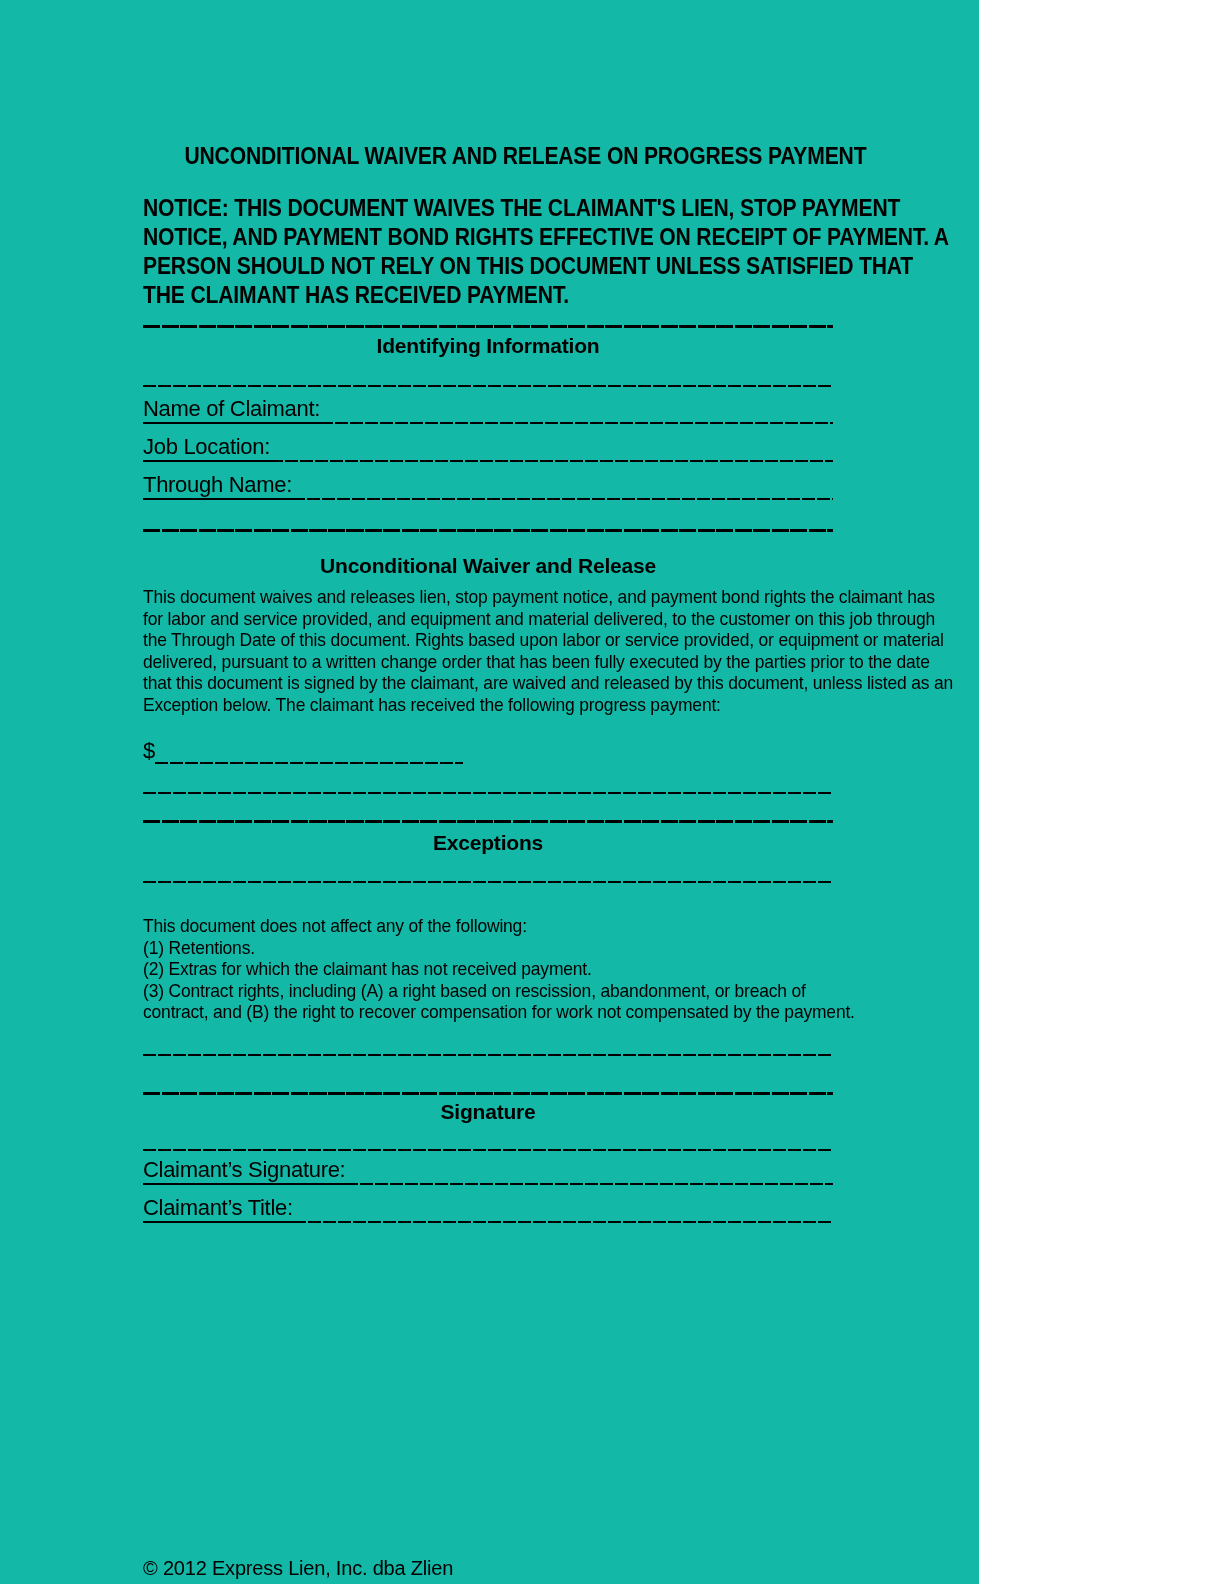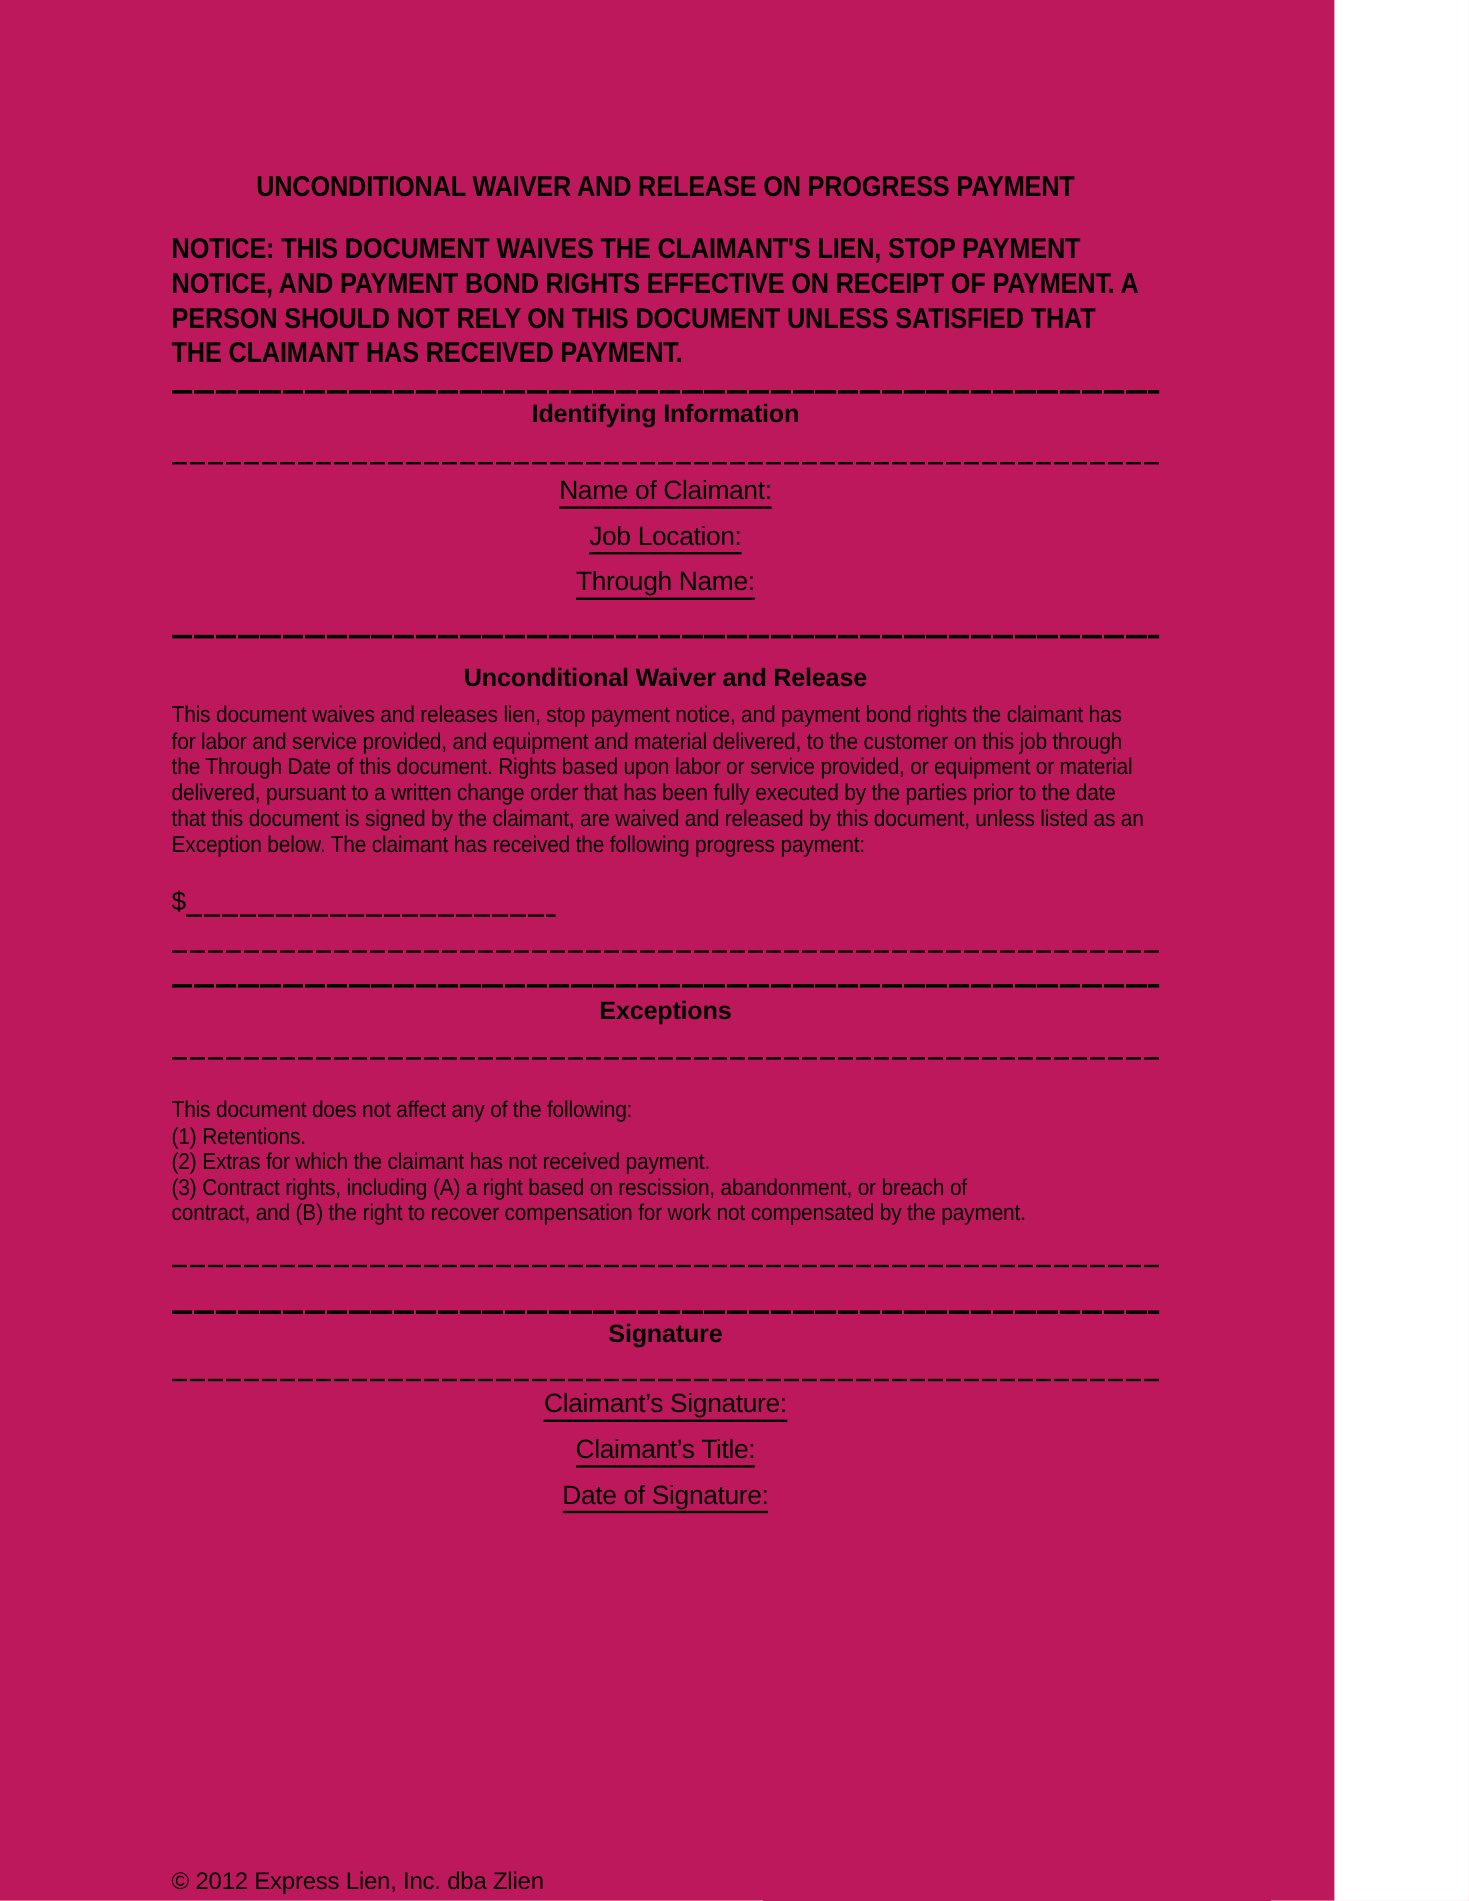--- a/index.html
+++ b/index.html
@@ -4,22 +4,22 @@
 <style>
   * { margin: 0; padding: 0; box-sizing: border-box; }
   html, body { background: #ffffff; }
   body {
     width: 1224px; height: 1584px;
     font-family: "Liberation Sans", sans-serif;
     color: #000000;
   }
   .page {
     position: relative;
-    width: 1112px; height: 1584px;
-    background: #be185d;
+    width: 979px; height: 1584px;
+    background: #14b8a6;
     padding: 0 146px 0 143px;
     overflow: hidden;
   }
   .doc-title {
     margin-top: 143px;
     text-align: center;
     font-size: 24px; font-weight: bold; line-height: 26px;
     transform: scaleX(0.88); transform-origin: 50% 50%;
     white-space: nowrap;
     letter-spacing: -0.2px;
@@ -40,26 +40,25 @@
     text-align: center;
     font-size: 21px; font-weight: bold; line-height: 26px;
     letter-spacing: -0.2px;
   }
   .para .p-line {
     font-size: 19px; line-height: 21.5px;
     transform: scaleX(0.92); transform-origin: 0 50%;
     white-space: nowrap; letter-spacing: -0.2px;
   }
   .field-row {
-    display: flex; align-items: center;
+    display: flex; align-items: flex-end;
     height: 28px;
     font-size: 22px; line-height: 26px;
     letter-spacing: -0.3px;
     margin-top: 10px;
-    flex-direction: column;
   }
   .field-row .f-label {
     border-bottom: 2px solid #000;
     white-space: nowrap;
   }
   .field-row .f-blank {
     flex: 1;
     height: 28px;
     background: repeating-linear-gradient(to right, #000 0 13px, transparent 13px 15px) bottom left / 100% 2px no-repeat;
   }
@@ -168,21 +167,17 @@
 
   <div class="fields-signature">
     <div class="field-row">
       <span class="f-label">Claimant’s Signature:</span>
       <span class="f-blank"></span>
     </div>
     <div class="field-row">
       <span class="f-label">Claimant’s Title:</span>
       <span class="f-blank"></span>
     </div>
-    <div class="field-row">
-      <span class="f-label">Date of Signature:</span>
-      <span class="f-blank"></span>
-    </div>
   </div>
 
   <div class="footer">© 2012 Express Lien, Inc. dba Zlien</div>
 
 </div>
 
 </body></html>

